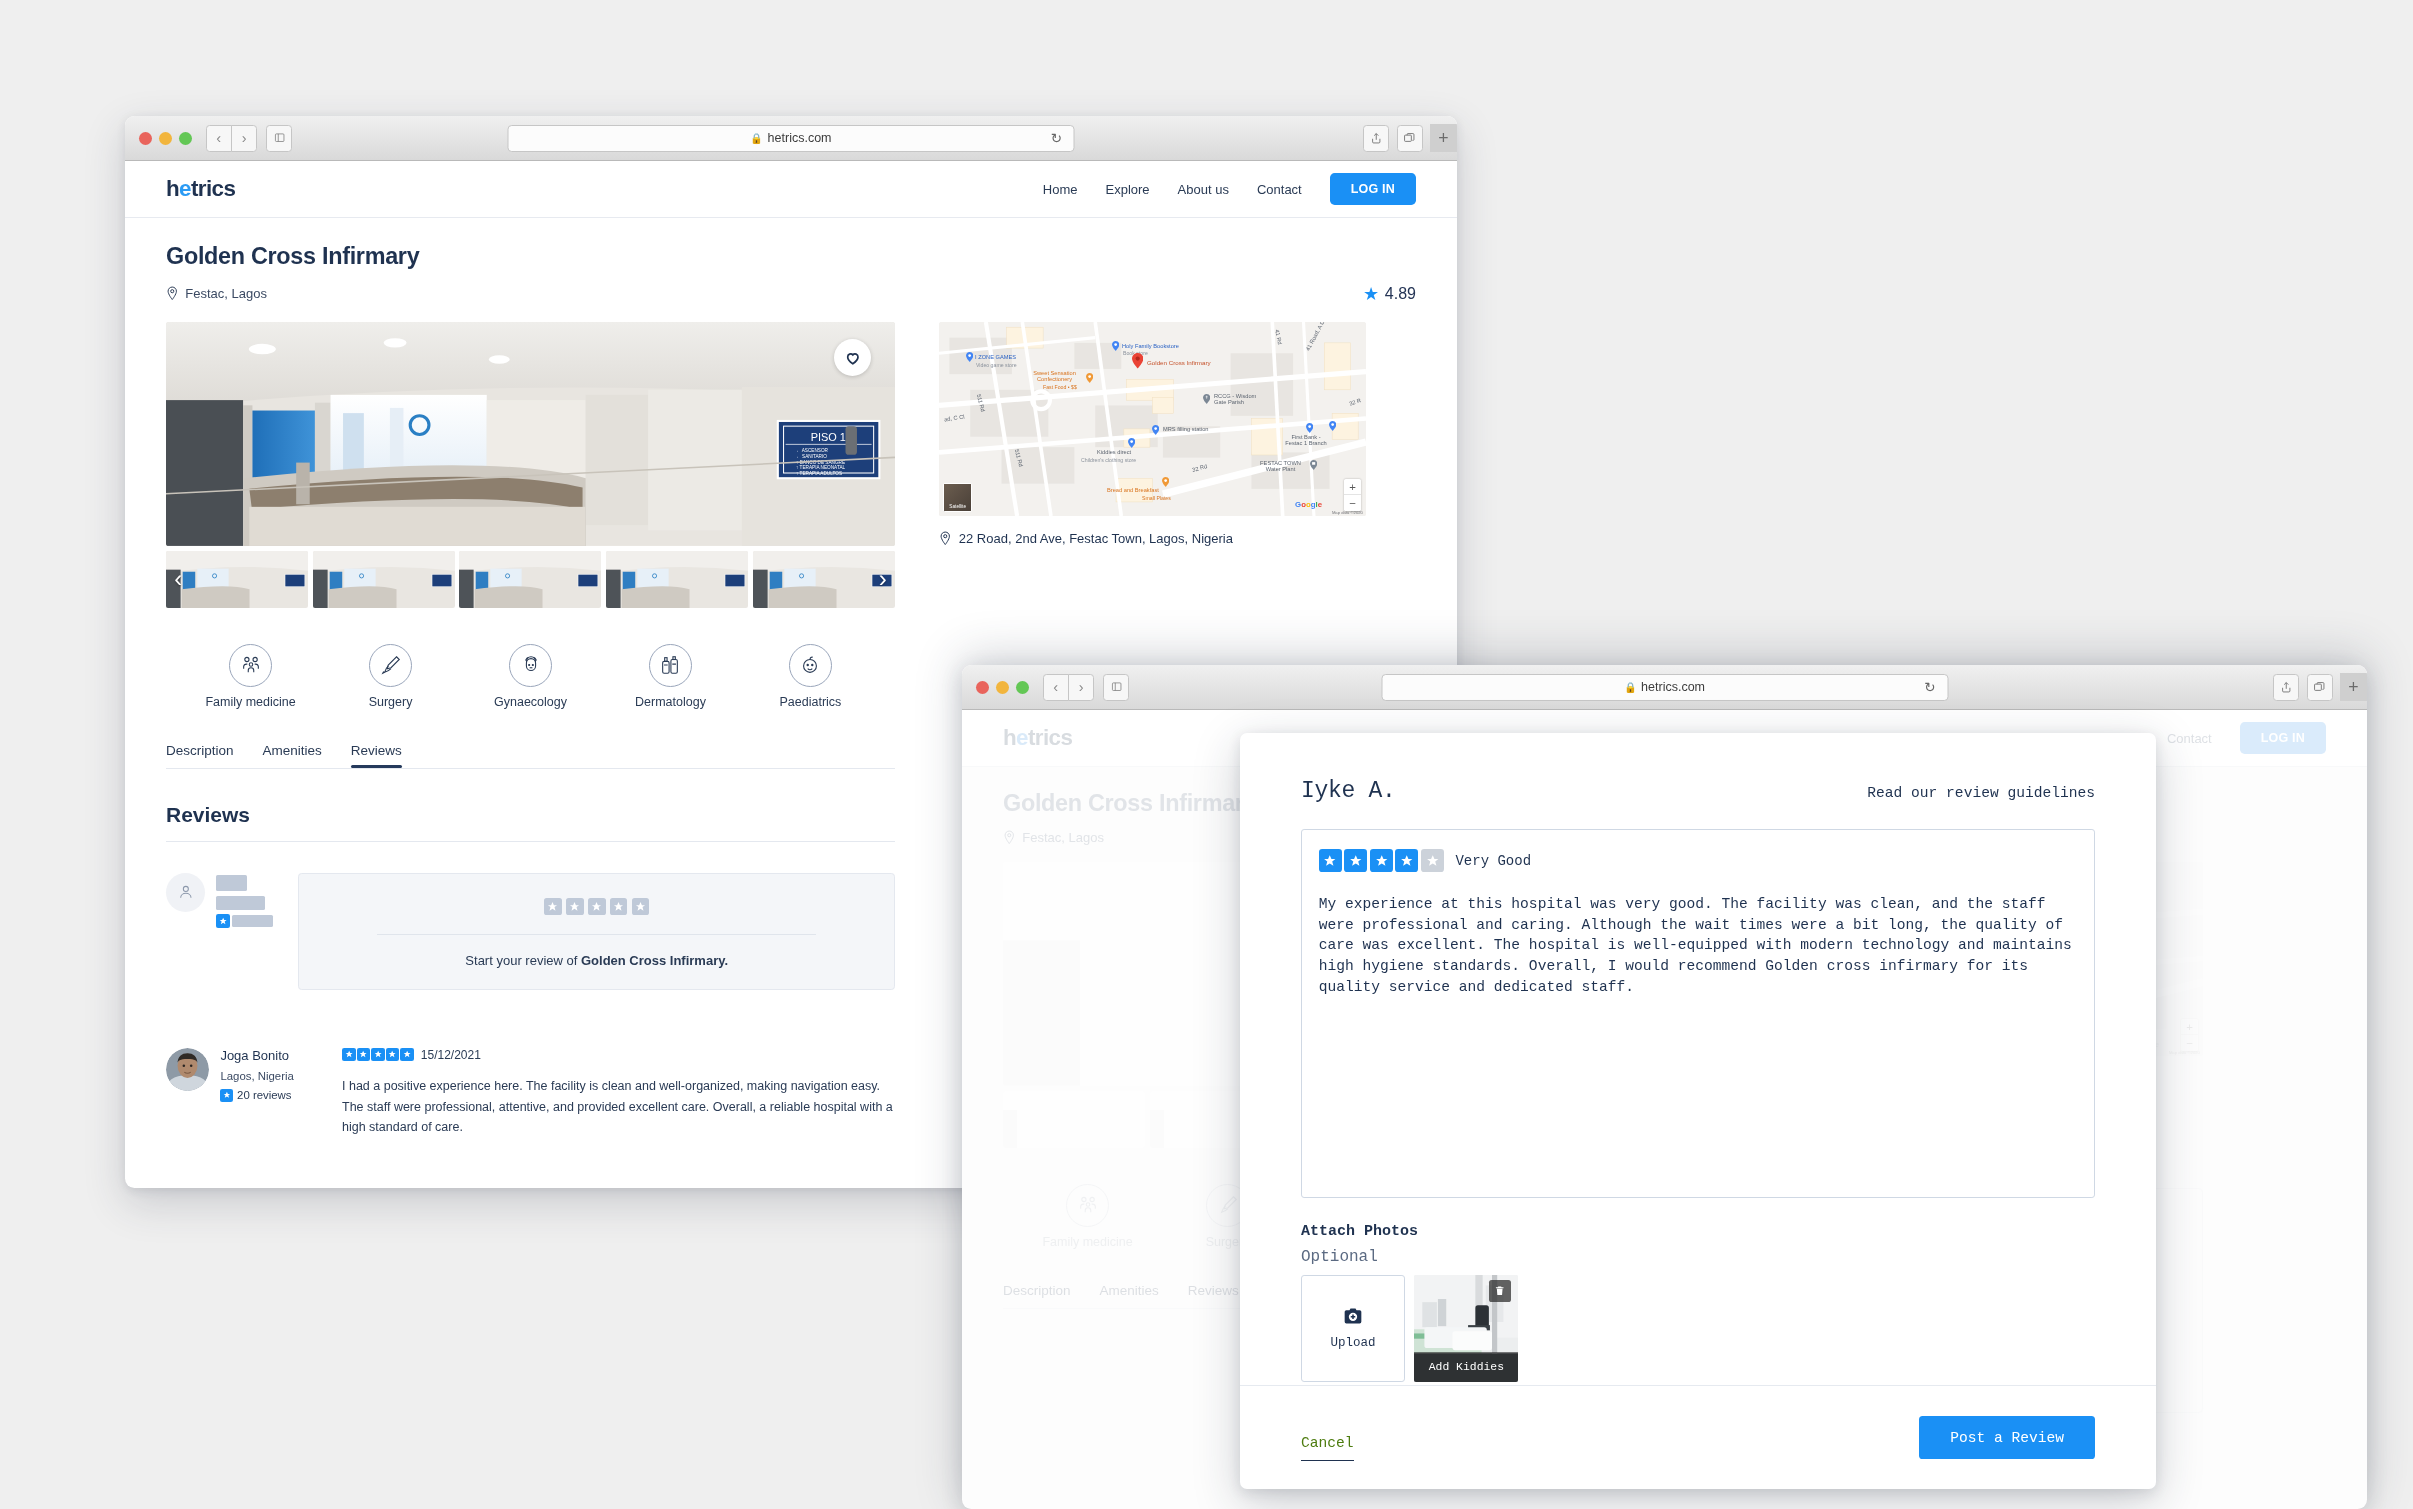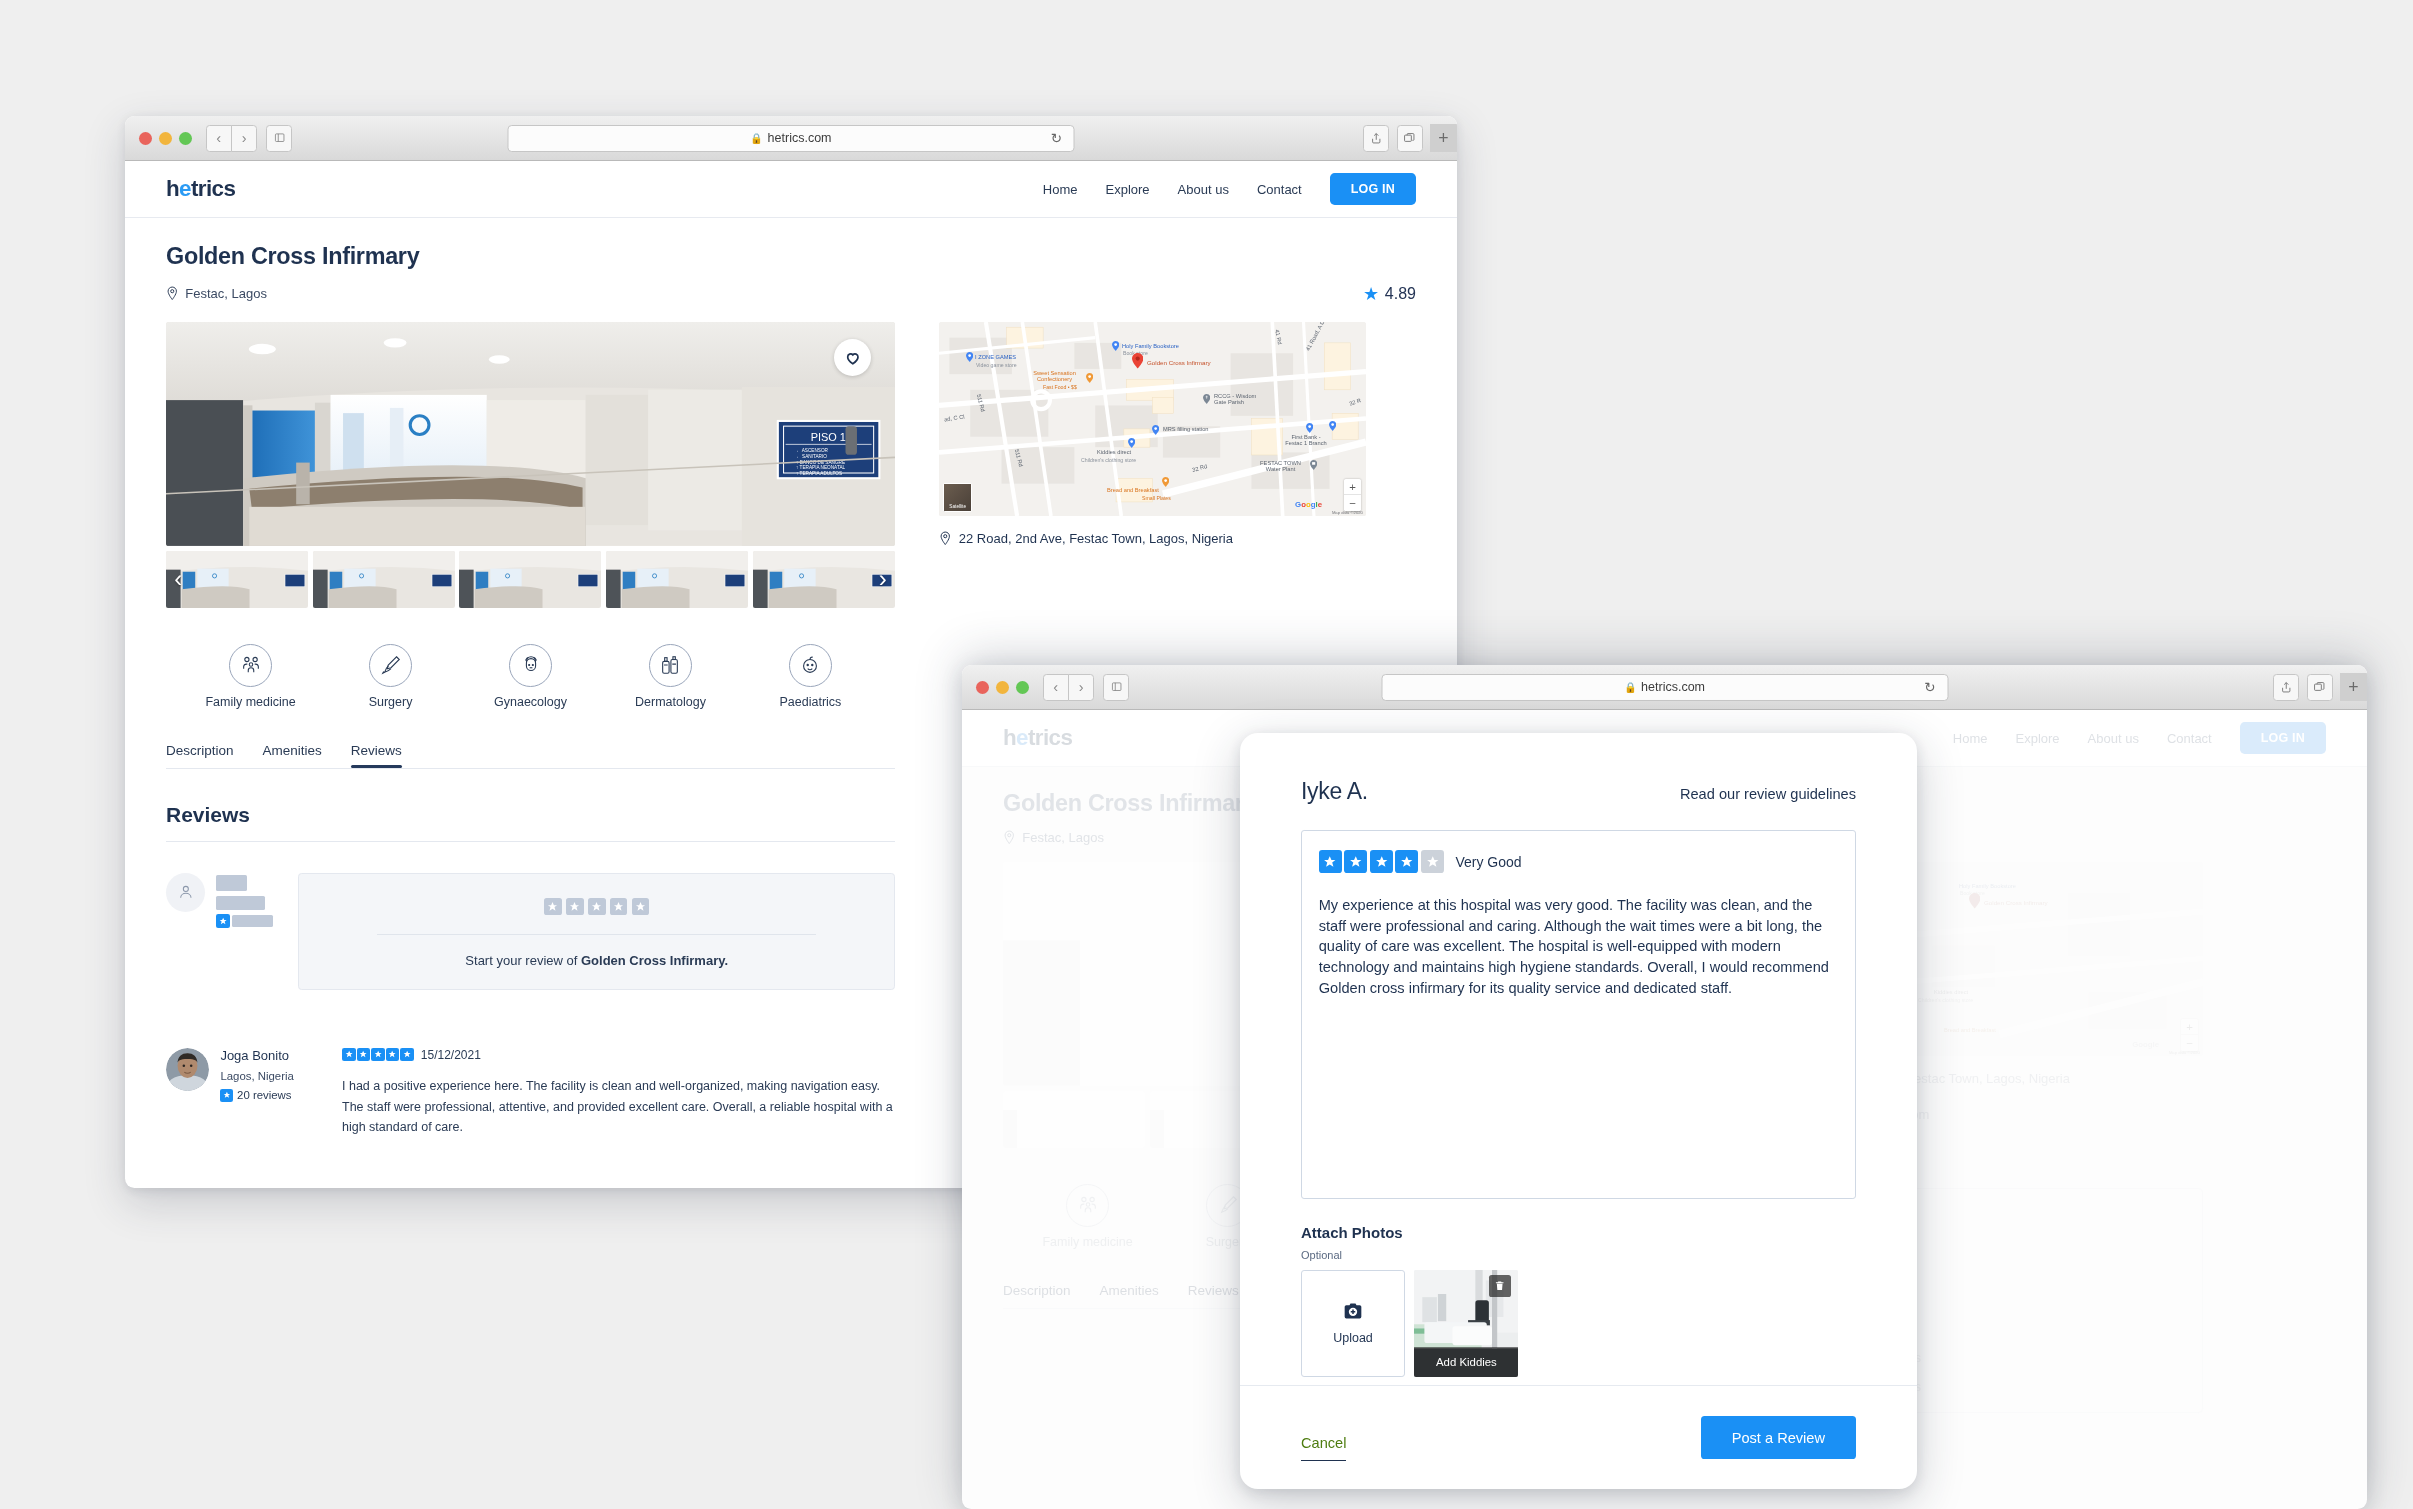--- a/index.html
+++ b/index.html
@@ -206,45 +206,45 @@
     font-size: 11.4px; color: #5a5a5a; }
   .zoomctl div:first-child { border-bottom: 0.5px solid #e4e4e4; }
   .gmark { position: absolute; right: 44px; bottom: 7.3px; font-size: 7.8px; font-weight: 700; }
   .gmark i { font-style: normal; }
   .mapdata { position: absolute; right: 3.1px; bottom: 1.6px; font-size: 4.2px; color: #77787c; }
 
   .addr-row { display: flex; align-items: center; gap: 7.3px; margin-top: 14.6px;
               font-size: 13px; color: #1f3250; }
   .faded2 { opacity: .38; }
   .modal {
-    position: absolute; left: 1240px; top: 733px; width: 677px; height: 756px;
-    background: #fff; border-radius: 18px;
+    position: absolute; left: 1240px; top: 733px; width: 916px; height: 756px;
+    background: #fff; border-radius: 7px;
     box-shadow: 0 13.5px 47px rgba(30,40,60,.22), 0 3.1px 12.5px rgba(30,40,60,.12);
-    display: flex; flex-direction: column; overflow: hidden;
+    display: flex; flex-direction: column; overflow: hidden; font-family: Liberation Mono, monospace;
   }
   .modal-body { padding: 45px 61px 0 61px; flex: 1; }
   .modal-head { display: flex; align-items: baseline; }
   .modal-user { font-size: 23px; font-weight: 500; color: #1f3250; letter-spacing: -0.3px; }
   .modal-guidelines { margin-left: auto; font-size: 14.6px; color: #1f3250; }
   .review-box {
     margin-top: 25px; border: 0.5px solid #cfd8e4; border-radius: 3.1px;
     height: 369px; padding: 19px 16.7px;
   }
   .rating-row { display: flex; align-items: center; gap: 11.4px; }
   .rstars { display: flex; gap: 2.6px; }
   .rstars .s { width: 23px; height: 23px; border-radius: 3.1px; background: #1a90f5;
                display:flex;align-items:center;justify-content:center; }
   .rstars .s.off { background: #ccd2da; }
   .rstars .s svg { width: 13.5px; height: 13.5px; fill: #fff; }
   .rating-word { font-size: 14px; color: #1f3250; }
   .review-text { margin-top: 22px; font-size: 14.6px; line-height: 1.42; color: #1f3250; }
 
   .attach-head { display: flex; align-items: baseline; gap: 8.3px; margin-top: 25px; flex-direction: column; }
   .attach-title { font-size: 15px; font-weight: 700; color: #1f3250; }
-  .attach-opt { font-size: 11px; color: #5b6a82; }
+  .attach-opt { font-size: 16px; color: #5b6a82; }
   .attach-row { display: flex; gap: 9.4px; margin-top: 8.3px; }
   .upload-box {
     width: 104px; height: 107px; border: 0.5px solid #cfd8e4; border-radius: 3.1px;
     display: flex; flex-direction: column; align-items: center; justify-content: center; gap: 9.4px;
   }
   .upload-box svg { width: 20px; height: 20px; }
   .upload-label { font-size: 12.5px; color: #1f3250; }
   .photo-box { width: 104px; height: 107px; border-radius: 2.1px; overflow: hidden; position: relative; }
   .photo-del {
     position: absolute; right: 7.3px; top: 5.2px; width: 22px; height: 22px;

